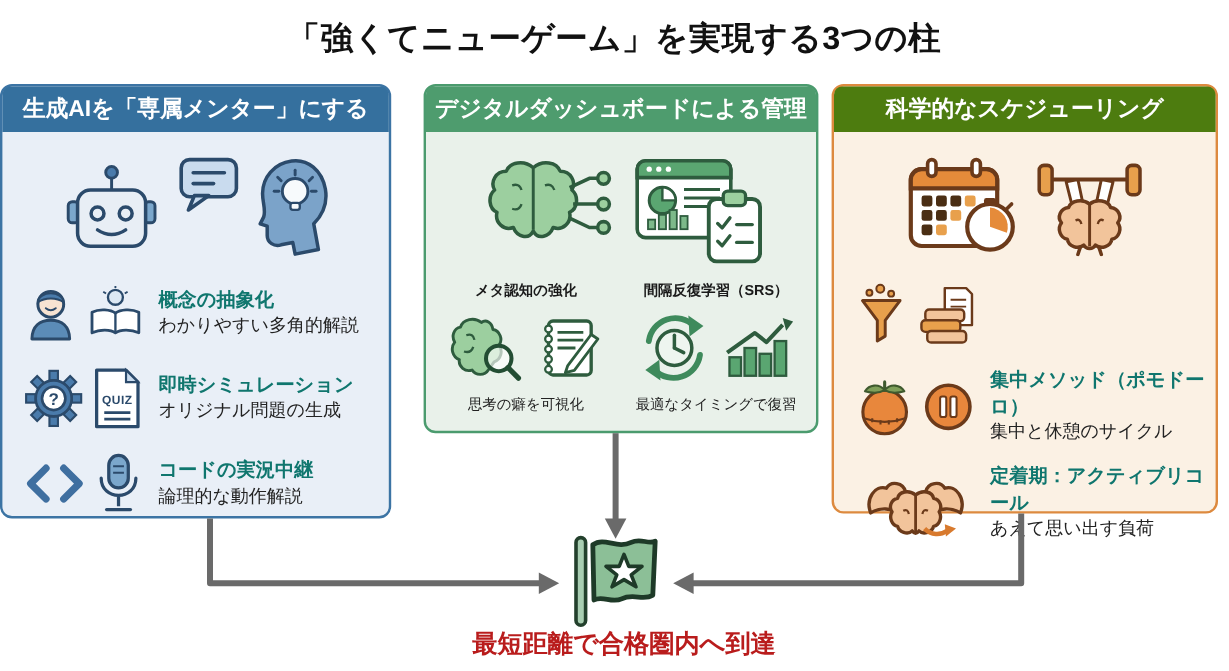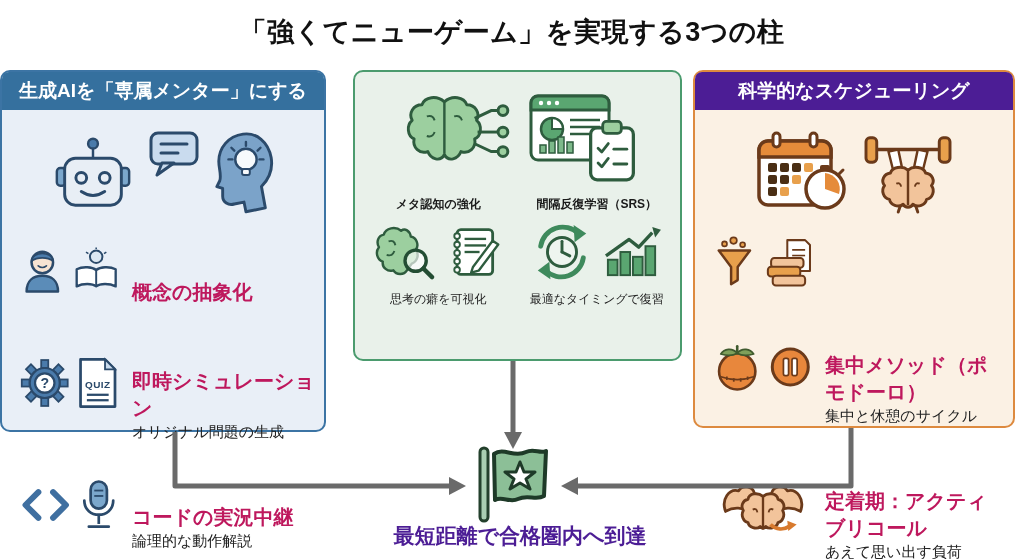--- a/index.html
+++ b/index.html
@@ -8,40 +8,40 @@
   .main-title { position: absolute; top: 14px; left: 0; right: 0; text-align: center;
                 font-size: 27px; font-weight: bold; color: #111; letter-spacing: .5px; }
   .card { position: absolute; border-radius: 10px; display: flex; flex-direction: column; }
   .card-blue   { left: 0;  top: 70px; width: 326px; height: 362px; background: #e9eff7; border: 2px solid #3c74a4; }
   .card-green  { left: 353px; top: 70px; width: 329px; height: 291px; background: #e9f1ea; border: 2px solid #4b9b6e; }
   .card-orange { left: 693px; top: 70px; width: 322px; height: 358px; background: #fbf1e4; border: 2px solid #dd8a3f; }
   .card-header { height: 38px; display: flex; align-items: center; justify-content: center;
                  font-size: 19px; font-weight: bold; color: #fff; border-radius: 7px 7px 0 0; flex-shrink: 0; }
   .card-blue   .card-header { background: #35709e; }
   .card-green  .card-header { background: #4e9c6e; }
-  .card-orange .card-header { background: #4c1d95; }
+  .card-orange .card-header { background: #4d7c0f; }
   .hero { display: flex; align-items: center; justify-content: center; gap: 12px; padding-top: 10px; height: 114px; flex-shrink: 0; }
   .bubble-raise { margin-bottom: 36px; }
   .rows { display: flex; flex-direction: column; gap: 17px; padding: 10px 8px 0 18px; }
   .row { display: flex; align-items: center; gap: 12px; }
   .icon-pair { width: 100px; display: flex; align-items: center; justify-content: center; gap: 7px; flex-shrink: 0; }
-  .row-title { font-size: 20px; font-weight: bold; color: #be185d; line-height: 1.35; margin-top: 45px; }
+  .row-title { font-size: 16px; font-weight: bold; color: #0f766e; line-height: 1.35; }
   .row-desc  { font-size: 15px; color: #222; line-height: 1.35; }
   .cols { display: flex; padding: 10px 4px 0; }
   .col  { flex: 1; display: flex; flex-direction: column; align-items: center; gap: 7px; }
   .col-title   { font-size: 12px; font-weight: bold; color: #1a1a1a; }
   .col-icons   { display: flex; gap: 9px; align-items: center; height: 64px; }
   .col-caption { font-size: 12px; color: #222; }
   .dash-group { position: relative; width: 104px; height: 92px; }
   .dash-group .dash { position: absolute; left: 0; top: 4px; }
   .dash-group .clip { position: absolute; right: -6px; bottom: -4px; }
   .overlay { position: absolute; left: 0; top: 0; width: 1024px; height: 559px; pointer-events: none; }
   .flag-wrap { position: absolute; left: 474px; top: 441px; }
   .goal-caption { position: absolute; left: 0; right: 0; top: 522px; text-align: center;
-                  font-size: 21px; font-weight: bold; color: #4c1d95; padding-left: 16px; }
+                  font-size: 21px; font-weight: bold; color: #b91c1c; padding-left: 16px; }
 </style>
 </head>
 <body>
 
 <div class="canvas">
 
   <div class="main-title">「強くてニューゲーム」を実現する3つの柱</div>
 
   <section class="card card-blue">
     <header class="card-header">生成AIを「専属メンター」にする</header>
@@ -86,20 +86,21 @@
             <circle cx="31" cy="12" r="8" fill="#dce8f3" stroke="#2b4a6b" stroke-width="2.5"></circle>
             <line x1="31" y1="0" x2="31" y2="2" stroke="#2b4a6b" stroke-width="2"></line>
             <line x1="18" y1="6" x2="21" y2="8" stroke="#2b4a6b" stroke-width="2"></line>
             <line x1="44" y1="6" x2="41" y2="8" stroke="#2b4a6b" stroke-width="2"></line>
             <path d="M6 28 C 14 24 26 25 31 29 C 36 25 48 24 56 28 L 56 50 C 48 46 36 46 31 50 C 26 46 14 46 6 50 Z" fill="#fff" stroke="#2b4a6b" stroke-width="3" stroke-linejoin="round"></path>
             <line x1="31" y1="29" x2="31" y2="50" stroke="#2b4a6b" stroke-width="2.5"></line>
           </svg>
         </div>
         <div>
           <div class="row-title">概念の抽象化</div>
+          <div class="row-desc">わかりやすい多角的解説</div>
         </div>
       </div>
       <div class="row">
         <div class="icon-pair">
           <svg width="50" height="50" viewBox="0 0 56 56">
             <g fill="#4a7bab" stroke="#2b4a6b" stroke-width="2">
               <rect x="24" y="2" width="8" height="9"></rect>
               <rect x="24" y="45" width="8" height="9"></rect>
               <rect x="2" y="24" width="9" height="8"></rect>
               <rect x="45" y="24" width="9" height="8"></rect>
@@ -142,20 +143,21 @@
         </div>
         <div>
           <div class="row-title">コードの実況中継</div>
           <div class="row-desc">論理的な動作解説</div>
         </div>
       </div>
     </div>
   </section>
 
   <section class="card card-green">
+    <header class="card-header">デジタルダッシュボードによる管理</header>
     <div class="hero">
       <svg width="112" height="82" viewBox="0 0 112 84">
         <path d="M40 9 C 32 2 20 4 17 12 C 8 12 3 21 7 28 C 1 33 2 44 9 47 C 7 56 15 63 23 60 C 26 68 36 71 40 63 C 44 71 54 68 57 60 C 65 63 73 56 71 47 C 78 44 79 33 73 28 C 77 21 72 12 63 12 C 60 4 48 2 40 9 Z" fill="#9ccf9f" stroke="#2e5c3e" stroke-width="3" stroke-linejoin="round"></path>
         <line x1="40" y1="10" x2="40" y2="62" stroke="#2e5c3e" stroke-width="2.5"></line>
         <path d="M22 24 Q28 22 30 28 M50 24 Q56 22 58 28 M22 44 Q28 46 30 40" fill="none" stroke="#2e5c3e" stroke-width="2"></path>
         <path d="M71 26 L88 18 L95 18" fill="none" stroke="#2e5c3e" stroke-width="3"></path>
         <circle cx="100" cy="18" r="5" fill="#9ccf9f" stroke="#2e5c3e" stroke-width="3"></circle>
         <path d="M74 40 L95 40" fill="none" stroke="#2e5c3e" stroke-width="3"></path>
         <circle cx="100" cy="40" r="5" fill="#9ccf9f" stroke="#2e5c3e" stroke-width="3"></circle>
         <path d="M71 52 L88 60 L95 60" fill="none" stroke="#2e5c3e" stroke-width="3"></path>

